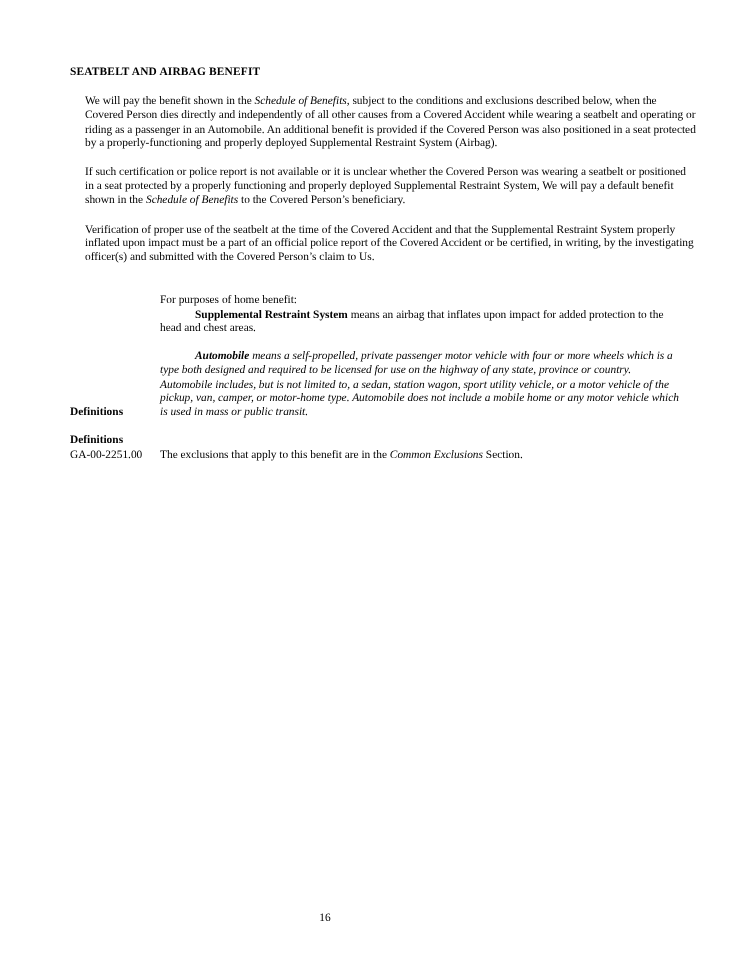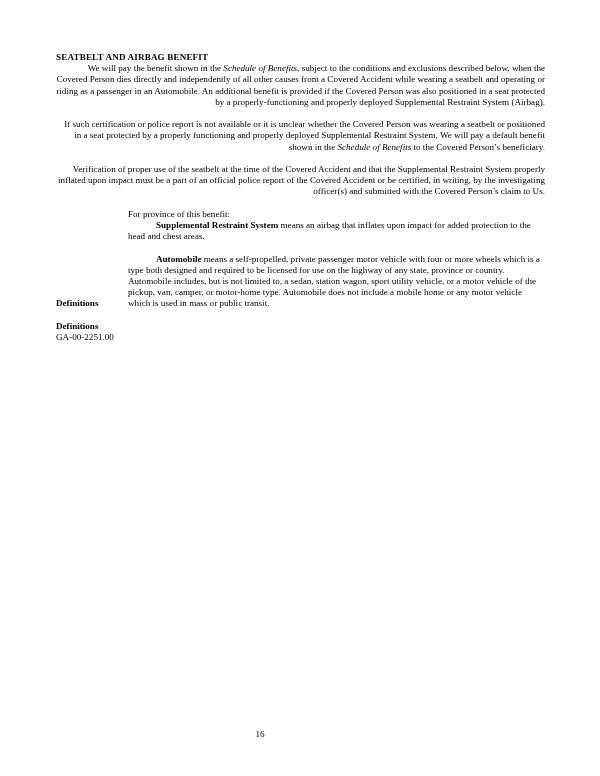--- a/index.html
+++ b/index.html
@@ -26,22 +26,22 @@
   .doc-heading {
     font-size: 9.1px;
     font-weight: bold;
     letter-spacing: 0.15px;
     line-height: 11.2px;
     margin: 0 0 0 0;
   }
   .para {
     font-size: 9.1px;
     line-height: 11.2px;
-    text-align: right;
-    margin: 0;
+    text-align: left;
+    margin: 12px;
     width: 489px;
   }
   .para + .para {
     margin-top: 11.2px;
   }
   .block-gap {
     height: 11.2px;
   }
   
   .def-row {
@@ -58,20 +58,21 @@
   .def-body {
     flex: 1 1 auto;
     font-size: 9.1px;
     line-height: 11.2px;
   }
   .def-body p {
     margin: 0;
   }
   .def-body p + p {
     margin-top: 11.2px;
+    font-style: italic;
   }
   .form-number {
     font-size: 9.1px;
     line-height: 11.2px;
     font-weight: normal;
     font-family: Liberation Serif, serif;
   }
   em, .ital {
     font-style: italic;
   }
@@ -107,33 +108,38 @@
   <p class="para">
     <span>Verification of proper use of the seatbelt at the time of the Covered Accident and that the Supplemental Restraint System properly inflated upon impact must be a part of an official police report of the Covered Accident or be certified, in writing, by the investigating officer(s) and submitted with the Covered Person’s claim to Us.</span>
   </p>
 
   <div class="block-gap"></div>
 
   <div class="def-row">
     <div class="def-label">Definitions</div>
     <div class="def-body">
       <p>
-        <span>For province of this benefit:</span><br>
+        <span>For purposes of home benefit:</span><br>
         <span class="bold">Supplemental Restraint System</span><span> means an airbag that inflates upon impact for added protection to the head and chest areas.</span>
       </p>
       <p>
         <span class="bold">Automobile</span><span> means a self-propelled, private passenger motor vehicle with four or more wheels which is a type both designed and required to be licensed for use on the highway of any state, province or country.  Automobile includes, but is not limited to, a sedan, station wagon, sport utility vehicle, or a motor vehicle of the pickup, van, camper, or motor-home type.  Automobile does not include a mobile home or any motor vehicle which is used in mass or public transit.</span>
       </p>
     </div>
   </div>
 
   <div class="block-gap"></div>
 
   <div class="def-row">
     <div style="flex:0 0 72px;">
       <div class="def-label" style="flex:none;">Definitions</div>
       <div class="form-number">GA-00-2251.00</div>
     </div>
+    <div class="def-body">
+      <p>
+        <span>The exclusions that apply to this benefit are in the </span><em class="ital">Common Exclusions</em><span> Section.</span>
+      </p>
+    </div>
   </div>
 
 </div>
 
 <div class="page-number">16</div>
 
 </body></html>

